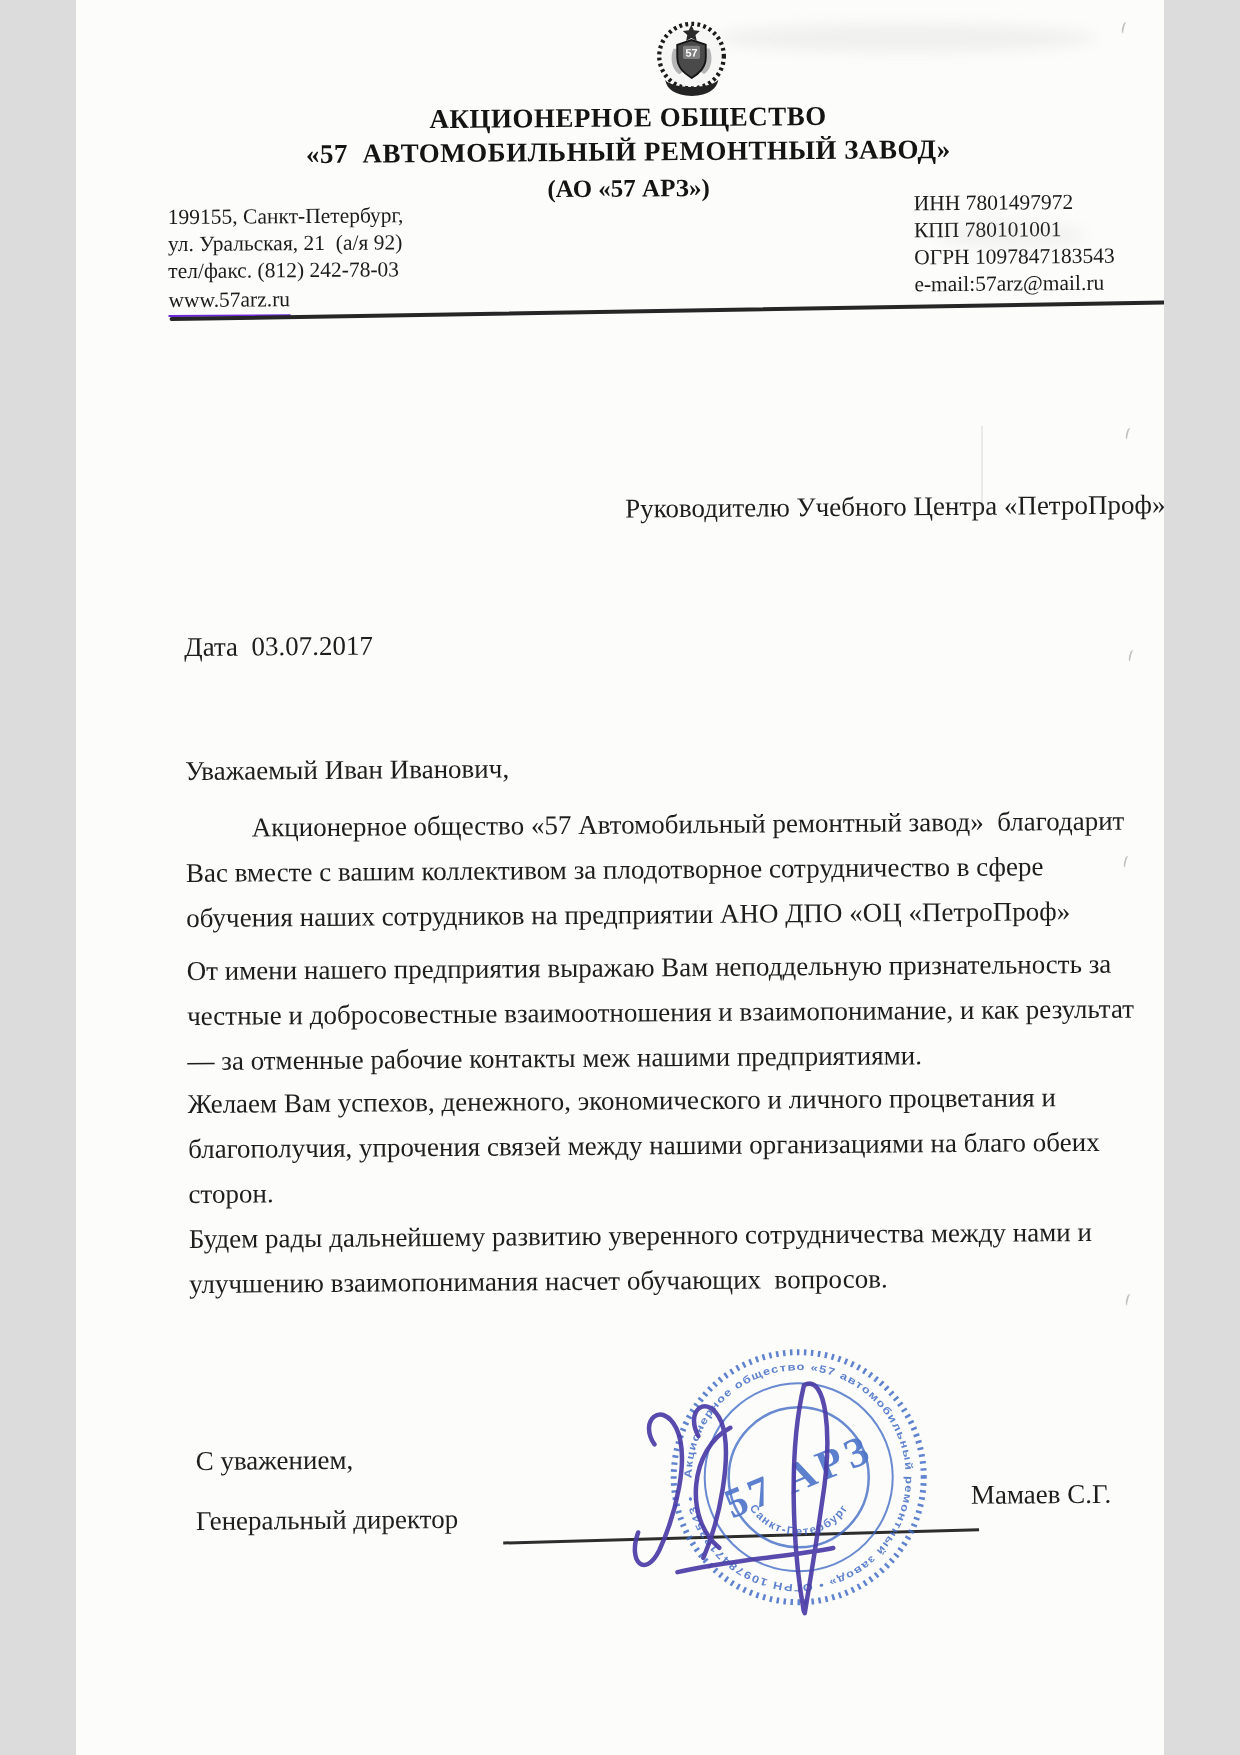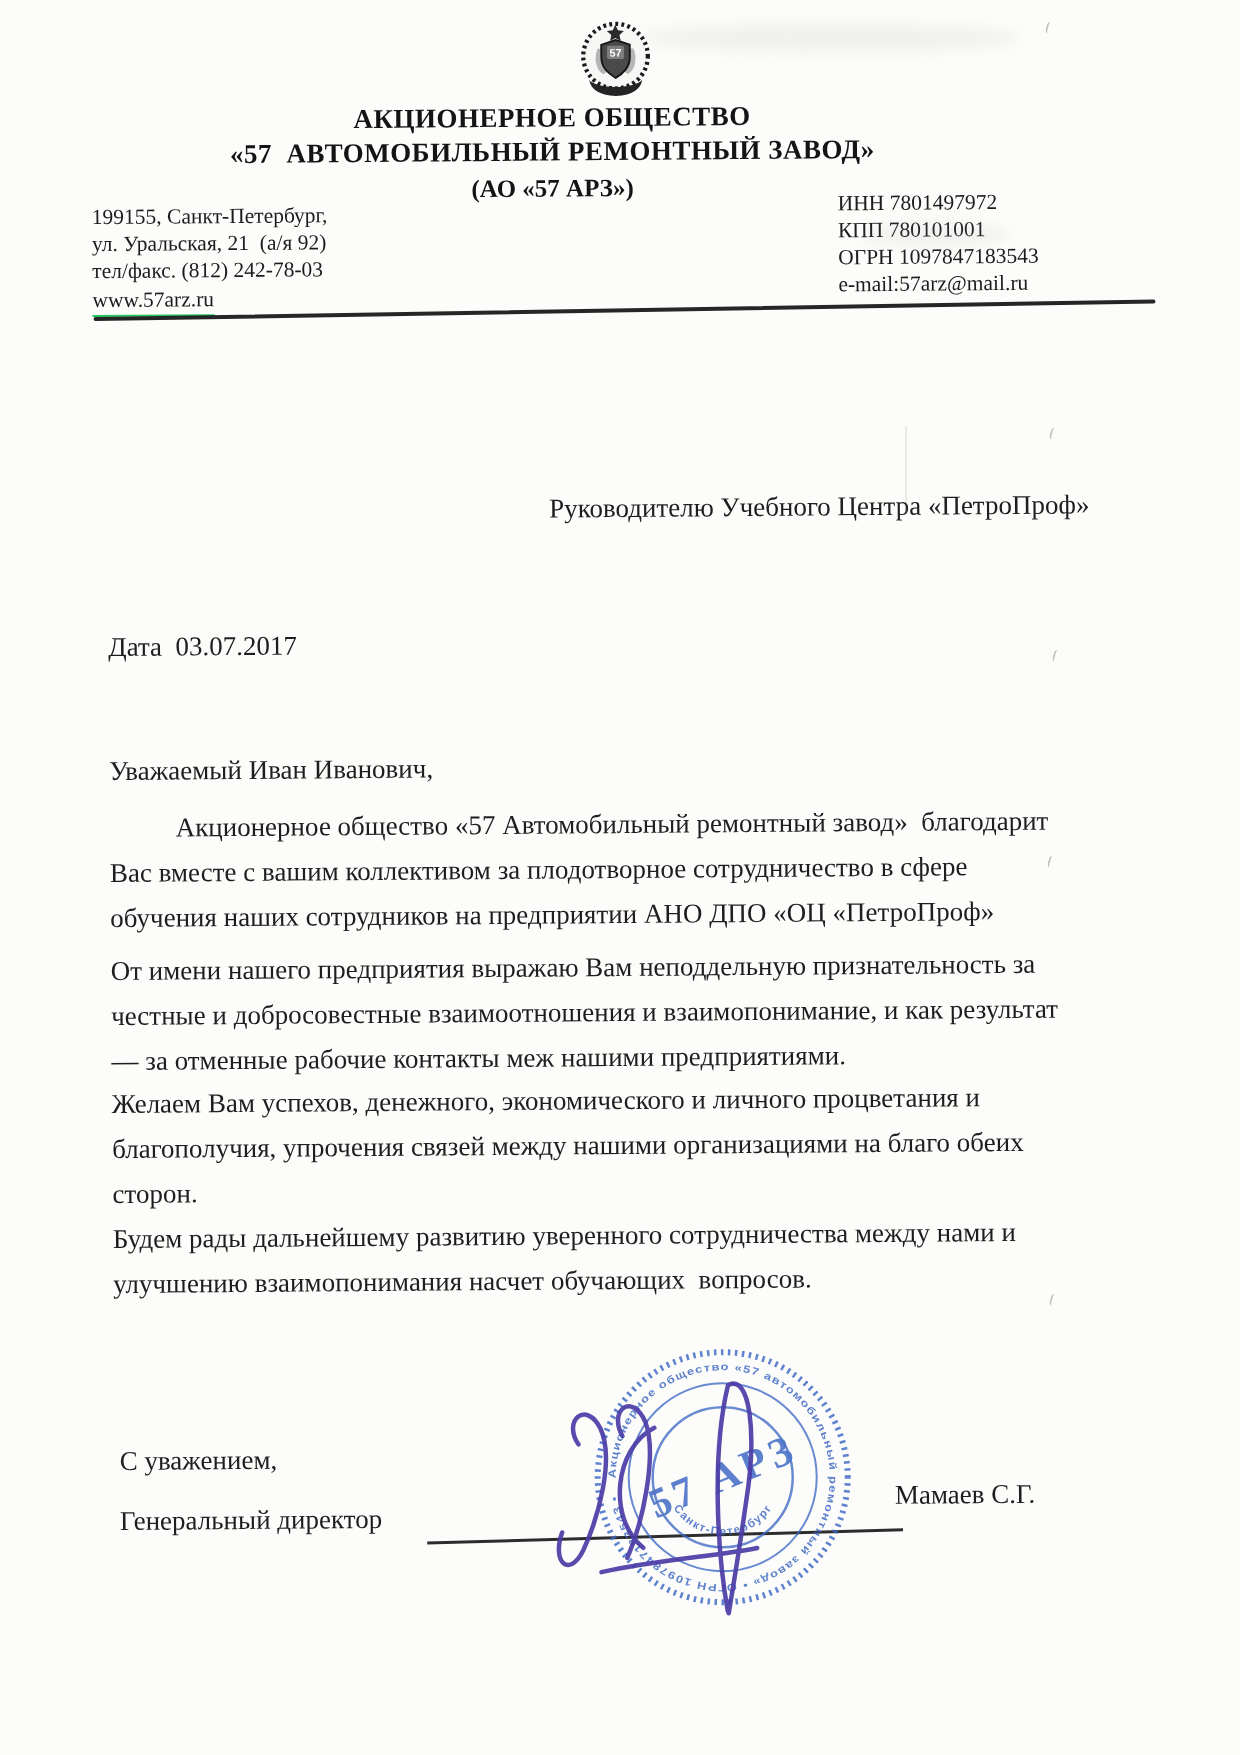--- a/index.html
+++ b/index.html
@@ -1,27 +1,27 @@
 <!DOCTYPE html>
 <html><head>
 <meta charset="utf-8">
 <style>
   html,body{margin:0;padding:0;background:#dcdcdc;}
-  .page{position:relative;width:1240px;height:1755px;background:#fcfcfa;overflow:hidden;
+  .page{position:relative;width:1088px;height:1755px;background:#fcfcfa;overflow:hidden;
         font-family:"Liberation Serif", serif;color:#1e1e1e;margin:0 auto;}
   .rot{position:absolute;inset:0;transform:rotate(-0.45deg);transform-origin:110px 880px;}
   .abs{position:absolute;}
   
   .hdr{left:0;width:1116px;text-align:center;font-weight:bold;color:#141414;white-space:pre;}
   .hdr1{top:106px;font-size:27px;letter-spacing:.5px;}
   .hdr2{top:140px;font-size:27px;letter-spacing:.5px;}
   .hdr3{top:178px;font-size:25px;}
   .contact{font-size:21.5px;line-height:27px;color:#1c1c1c;}
   .contact div{white-space:pre;}
-  .website{display:inline-block;border-bottom:2px solid #22c55e;padding-bottom:1px;margin-top:2px;}
+  .website{display:inline-block;border-bottom:2px solid #6d28d9;padding-bottom:1px;margin-top:2px;}
   .divider{left:98px;top:317px;width:1062px;height:4px;background:#262626;border-radius:2px;
            transform:rotate(-0.5deg);transform-origin:left center;}
   
   .tline{font-size:27px;white-space:pre;}
   .recipient{left:552px;top:497px;}
   .dateline{left:110px;top:632px;}
   .salut{left:110px;top:756px;}
   .para{left:110px;width:1080px;}
   .para .pl{height:45px;line-height:45px;font-size:27px;white-space:pre;}
   .indent{padding-left:66px;}

